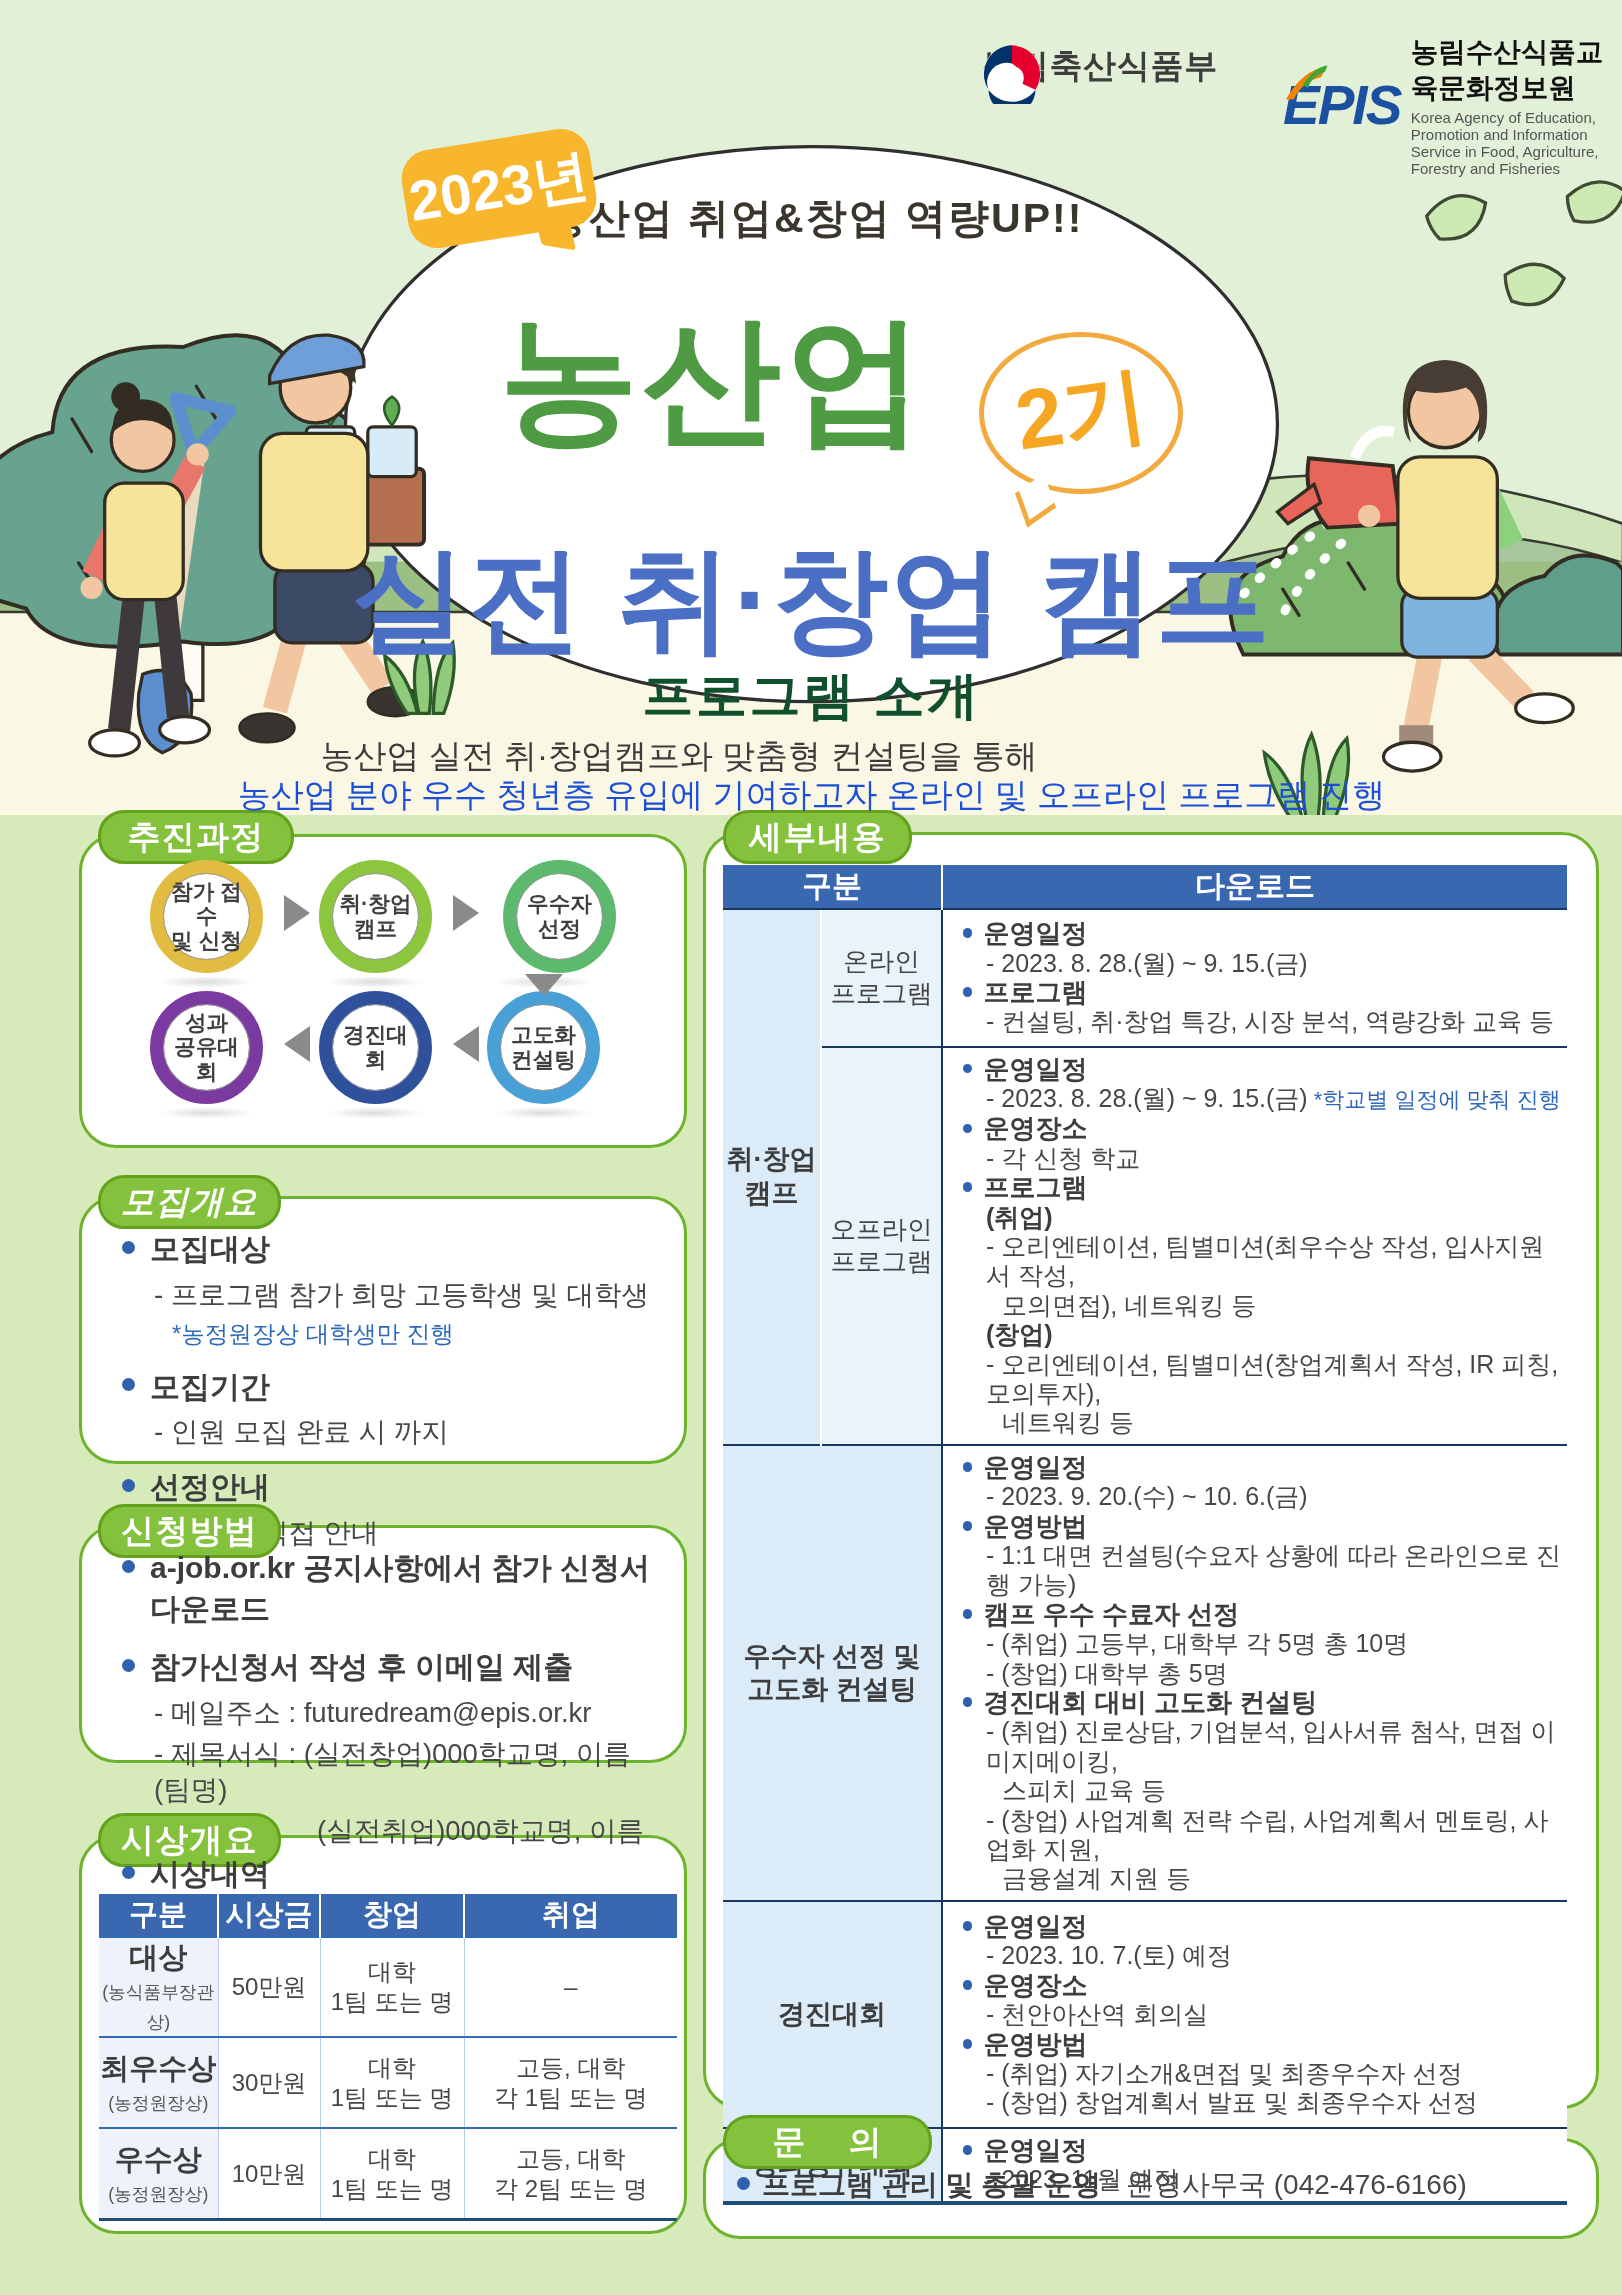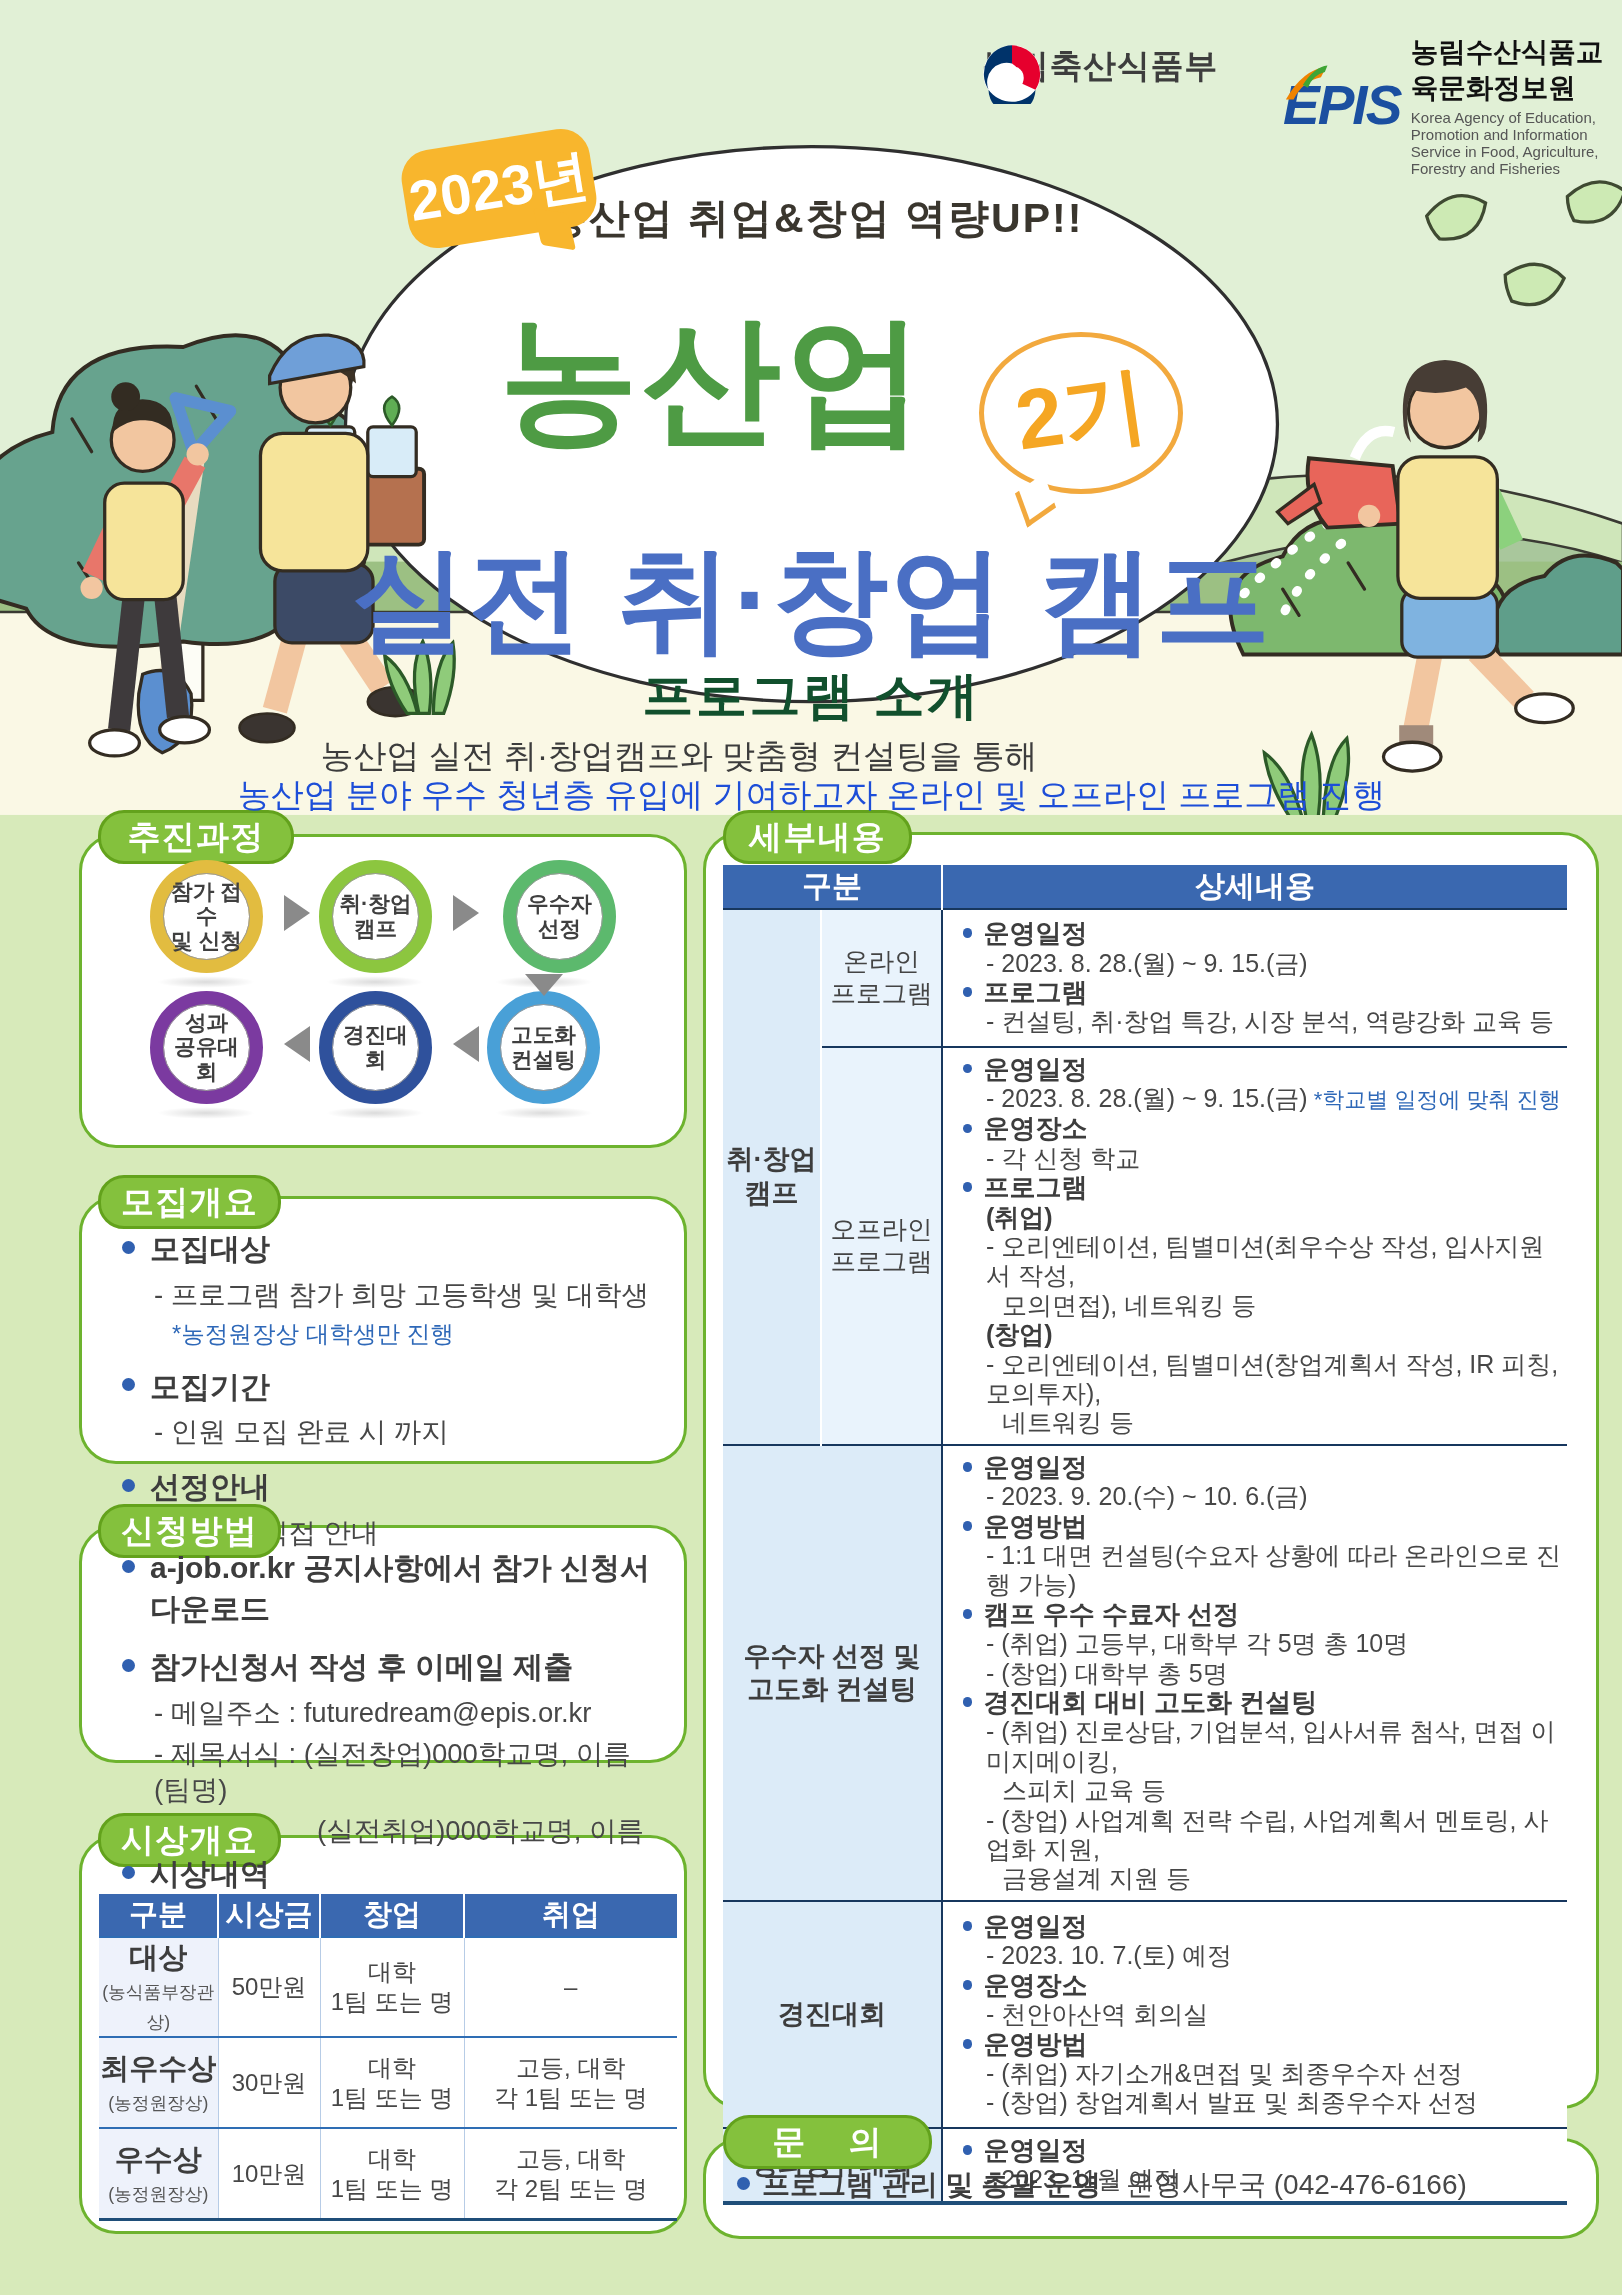--- a/index.html
+++ b/index.html
@@ -293,21 +293,21 @@
       </div>
       <div class="shadow" style="left: 157px; top: 1107px;"></div>
     </div>
   <div class="arr r" style="left:284px;top:895px;"></div>
   <div class="arr r" style="left:453px;top:895px;"></div>
   <div class="arr d" style="left:525px;top:974px;"></div>
   <div class="arr l" style="left:284px;top:1026px;"></div>
   <div class="arr l" style="left:453px;top:1026px;"></div>
 
   <div class="card" style="left:79px;top:1196px;width:602px;height:262px;"></div>
-  <div class="pill" style="left:98px;top:1175px;width:177px;">
+  <div class="pill" style="left:98px;top:1175px;width:177px;font-style:italic;">
     <span>모집개요</span>
     </div>
   <div class="items" style="left:121px;top:1212px;width:543px;">
       <div class="li-H">모집대상</div>
       <div class="li-d">- 프로그램 참가 희망 고등학생 및 대학생</div>
       <div class="li-n">*농정원장상 대학생만 진행</div>
       <div class="li-H">모집기간</div>
       <div class="li-d">- 인원 모집 완료 시 까지</div>
       <div class="li-H">선정안내</div>
       <div class="li-d">- 학교로 직접 안내</div>
@@ -376,21 +376,21 @@
     </div>
   <table class="dtable">
     <colgroup>
         <col style="width:98px">
         <col style="width:121px">
         <col style="width:625px">
       </colgroup>
     <tbody>
         <tr class="hrow">
       <th colspan="2">구분</th>
-      <th>상세내용</th>
+      <th>다운로드</th>
     </tr>
     <tr style="height:138px;">
       <td class="group" rowspan="2">
         <span>취·창업</span><br><span>캠프</span></td>
       <td class="sub">
         <span>온라인</span><br><span>프로그램</span></td>
       <td class="content">
             <div class="li-h">운영일정</div>
             <div class="li-d">- 2023. 8. 28.(월) ~ 9. 15.(금)</div>
             <div class="li-h">프로그램</div>

